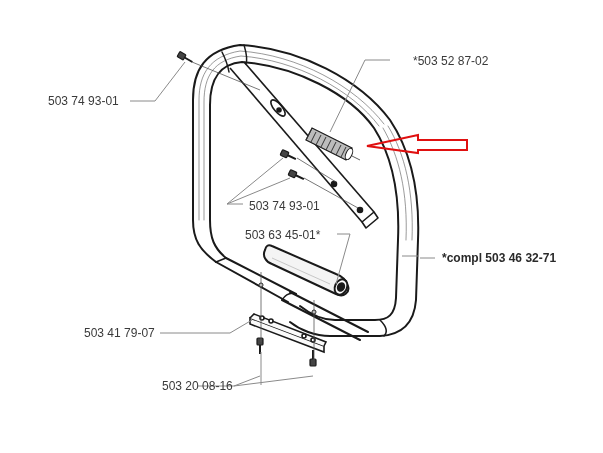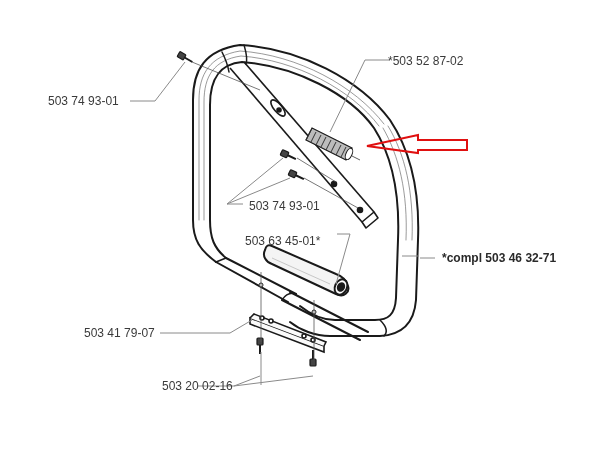--- a/index.html
+++ b/index.html
@@ -130,18 +130,18 @@
     <polyline points="234,386 313,376"></polyline>
     <polyline points="261,352 261,385"></polyline>
   </g>
 
   <g fill="none" stroke="#e01010" stroke-width="2" stroke-linejoin="miter">
     <path d="M367,146 L418,135 L418,140 L467,140 L467,150 L418,150 L418,153 Z"></path>
   </g>
 </svg>
 
 <div class="label" style="left:48px; top:94px;">503 74 93-01</div>
-<div class="label" style="left:388px; top:54px;">*503 52 87-02</div>
+<div class="label" style="left:413px; top:54px;">*503 52 87-02</div>
 <div class="label" style="left:249px; top:199px;">503 74 93-01</div>
-<div class="label" style="left:245px; top:234px;">503 63 45-01*</div>
+<div class="label" style="left:245px; top:228px;">503 63 45-01*</div>
 <div class="label bold" style="left:442px; top:251px;text-align:right;">*compl 503 46 32-71</div>
 <div class="label" style="left:84px; top:326px;">503 41 79-07</div>
-<div class="label" style="left:162px; top:379px;">503 20 02-16</div>
+<div class="label" style="left:162px; top:379px;">503 20 08-16</div>
 
 </body></html>

